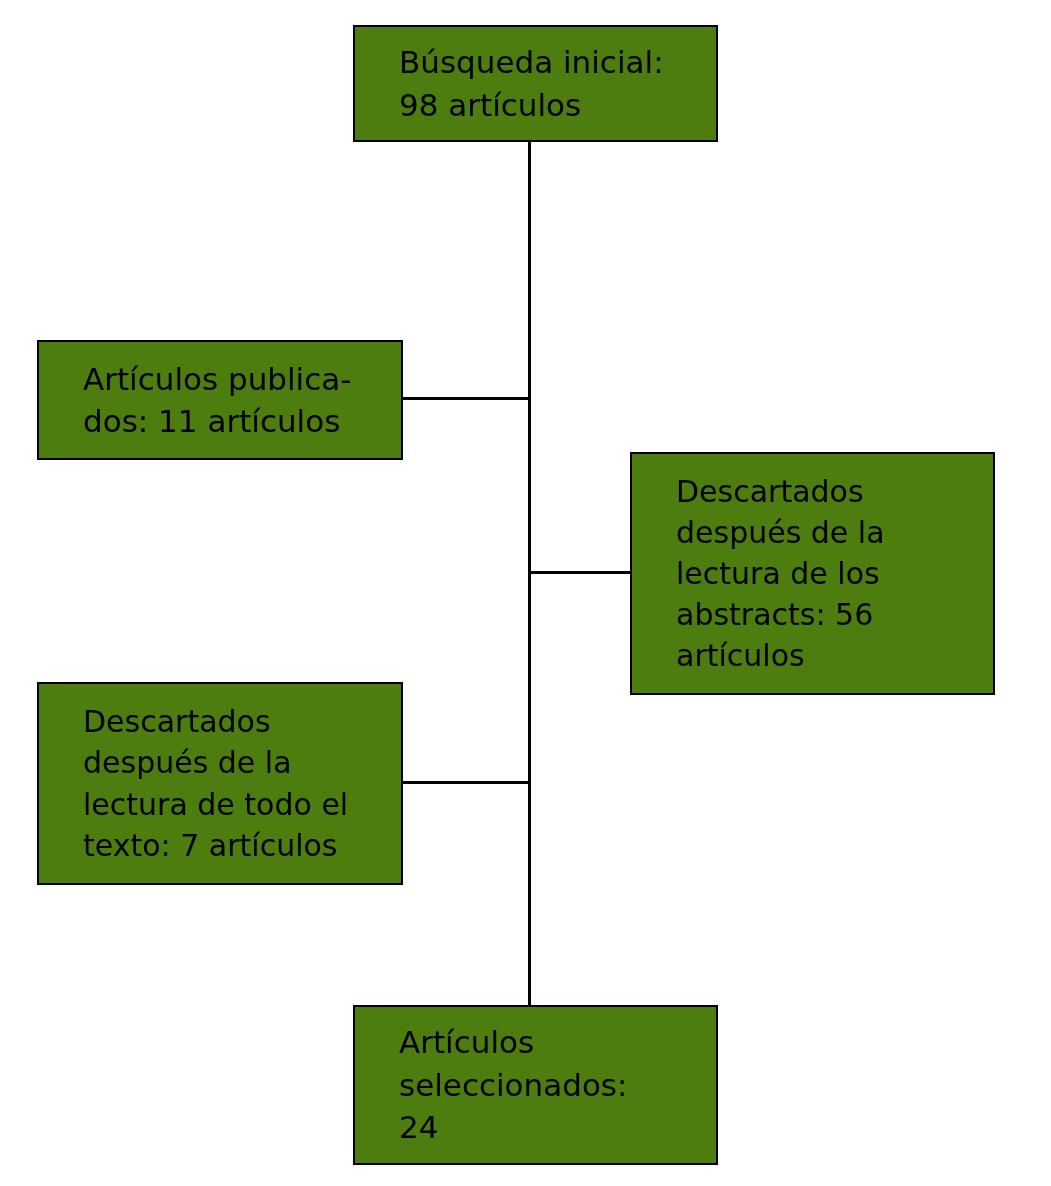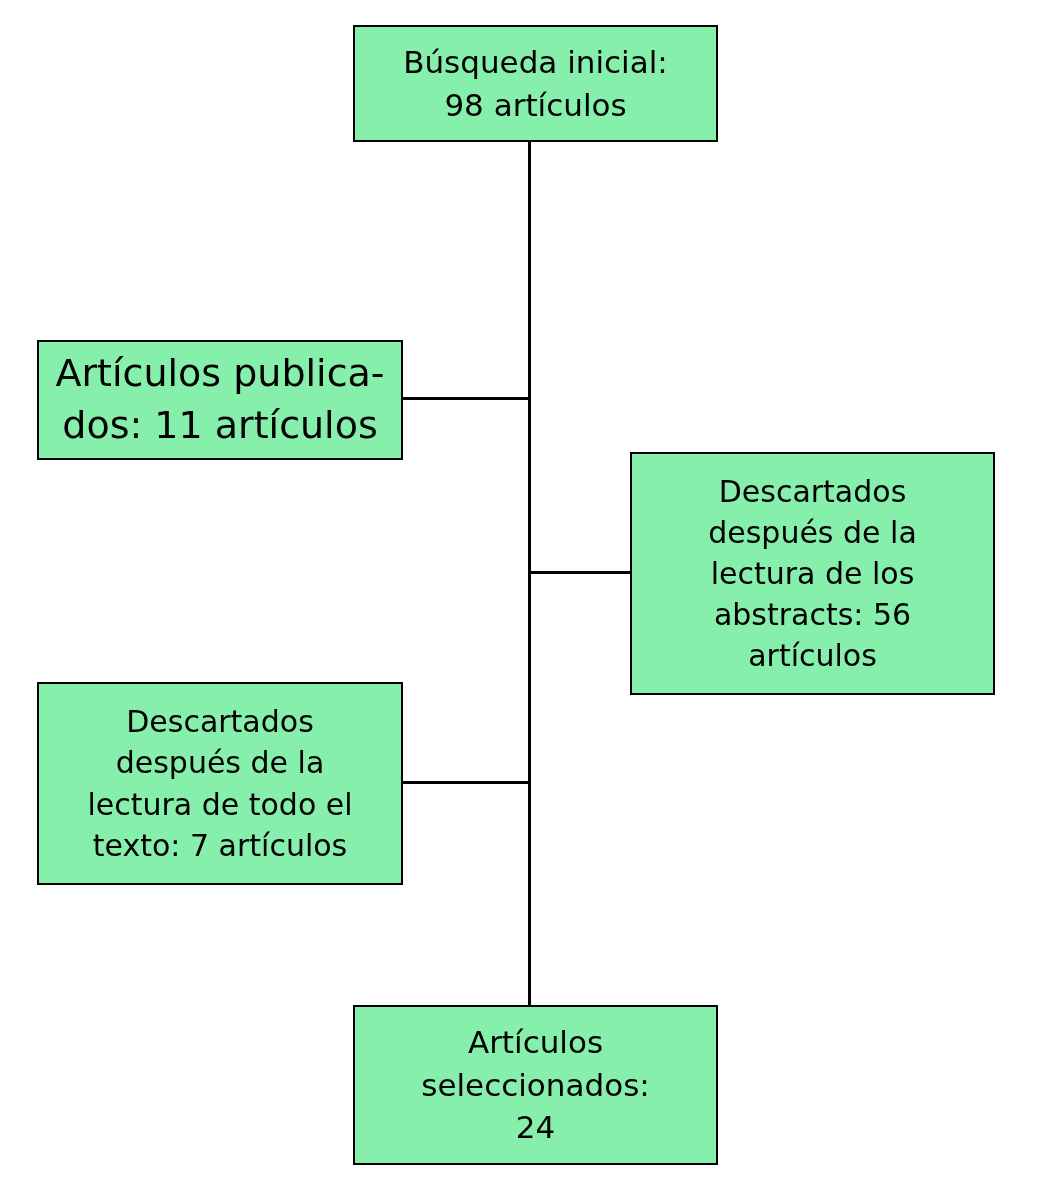--- a/index.html
+++ b/index.html
@@ -15,26 +15,27 @@
     position: relative;
     width: 1051px;
     height: 1186px;
     background: #ffffff;
     overflow: hidden;
   }
   .node {
     position: absolute;
     box-sizing: border-box;
     border: 2px solid #000000;
-    background: #86efac;
+    background: #4d7c0f;
     display: flex;
     align-items: center;
     justify-content: center;
-    text-align: center;
+    text-align: left;
     z-index: 2;
+    padding-left: 44px;
   }
   .node-text {
     display: block;
     width: 100%;
     line-height: 1.36;
     white-space: pre-line;
     letter-spacing: 0px;
   }
   
   #node-initial-search {
@@ -44,21 +45,21 @@
     height: 117px;
   }
   #node-initial-search .node-text { font-size: 31px; }
 
   #node-published-articles {
     left: 37px;
     top: 340px;
     width: 366px;
     height: 120px;
   }
-  #node-published-articles .node-text { font-size: 38px; }
+  #node-published-articles .node-text { font-size: 31px; }
 
   #node-discarded-abstracts {
     left: 630px;
     top: 452px;
     width: 365px;
     height: 243px;
   }
   #node-discarded-abstracts .node-text { font-size: 30px; line-height: 1.37; }
 
   #node-discarded-fulltext {

